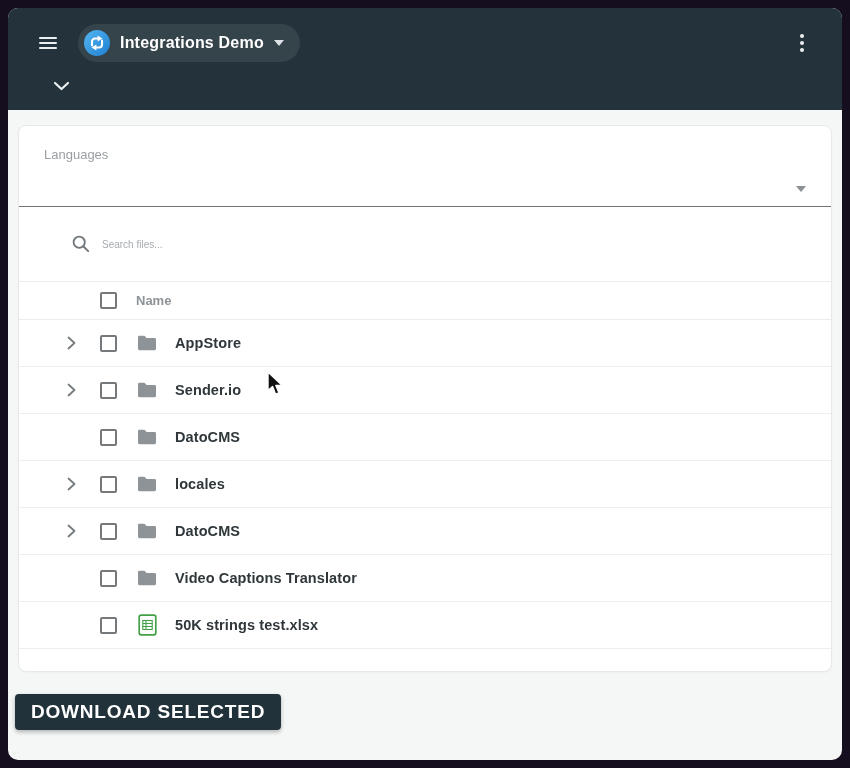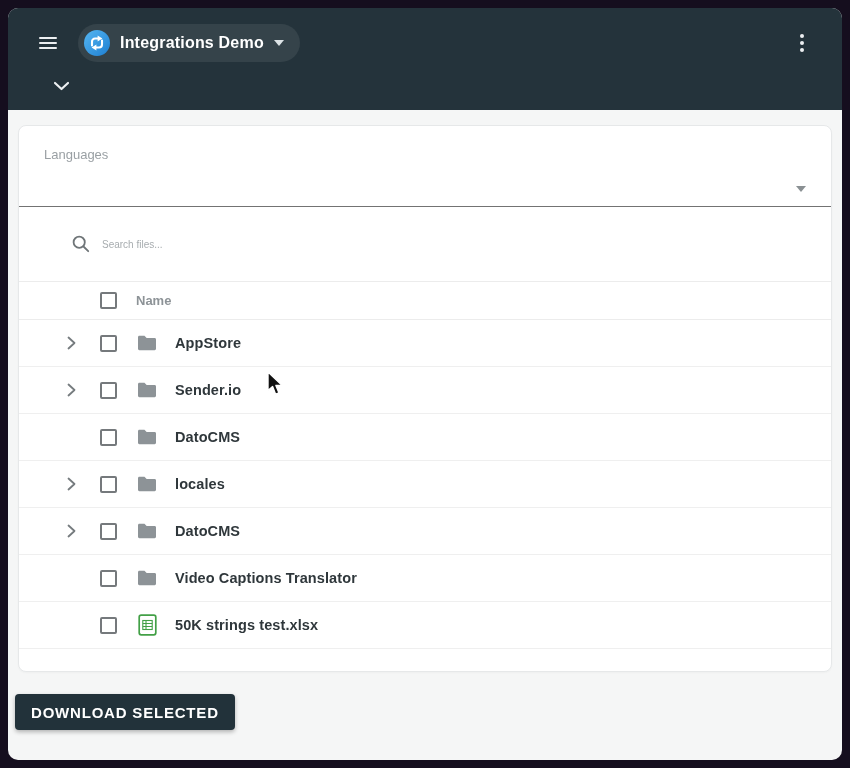--- a/index.html
+++ b/index.html
@@ -106,21 +106,21 @@
   }
   .card-bottom-pad { height: 22px; }
   
   .footer { padding: 22px 10px 0 7px; }
   .download-btn {
     display: inline-block;
     background: var(--accent-dark, #22323a);
     color: #ffffff; border: none; border-radius: 4px;
     height: 36px; padding: 0 16px;
     font-family: "Liberation Sans", sans-serif;
-    font-size: 15px; font-weight: bold; letter-spacing: .8px;
+    font-size: 19px; font-weight: bold; letter-spacing: .8px;
     box-shadow: 0 2px 4px rgba(0,0,0,0.28);
     cursor: pointer;
   }
   
   .fake-cursor { position: absolute; left: 266px; top: 371px; pointer-events: none; z-index: 50; }
 </style>
 </head>
 <body style="--frame-border: #150e1e; --header-bg: #24333b; --page-bg: #f5f6f6; --card-bg: #ffffff; --accent-dark: #22323a; --logo-blue-light: #55b6f1; --logo-blue-dark: #1e7fd2; --file-green: #43a047; --text-primary: #2f373b; --text-secondary: #9aa0a4;">
 
 <div class="window">

